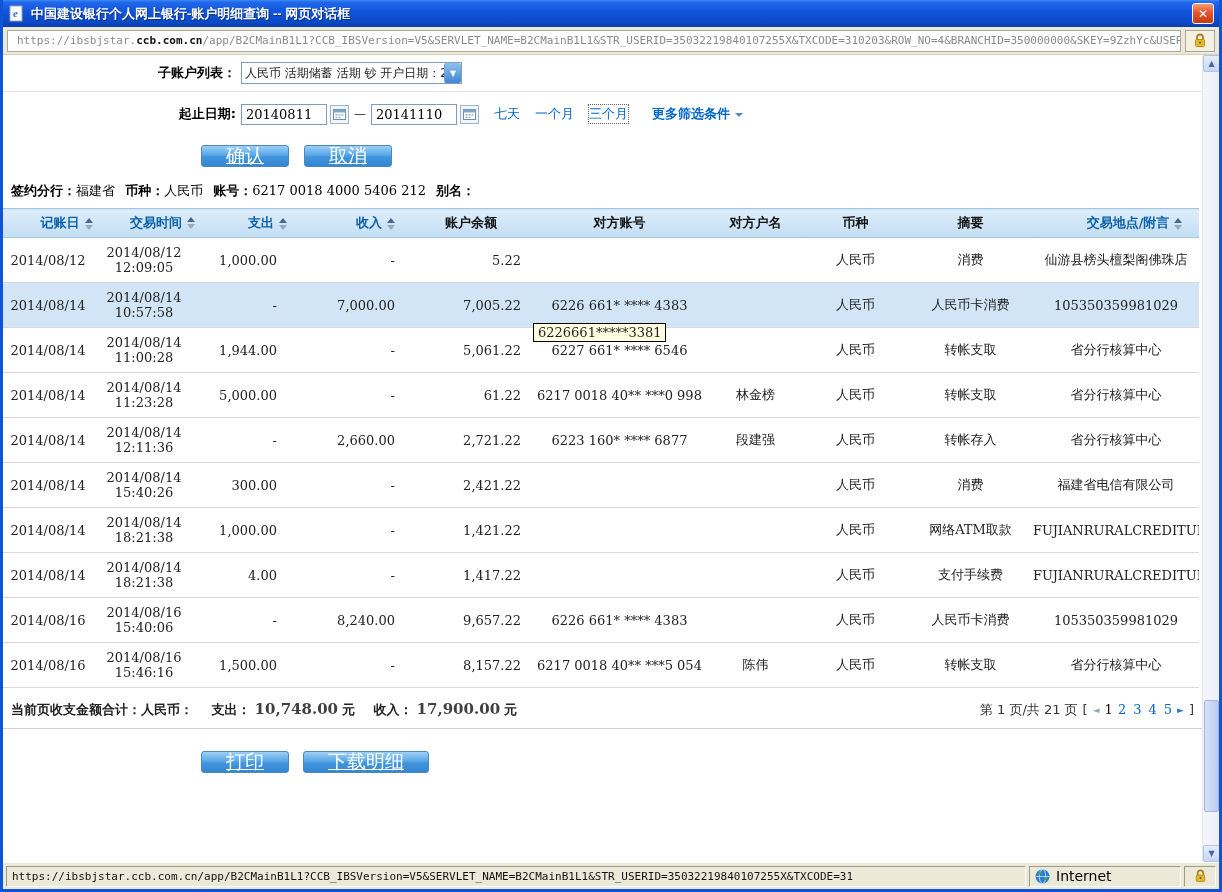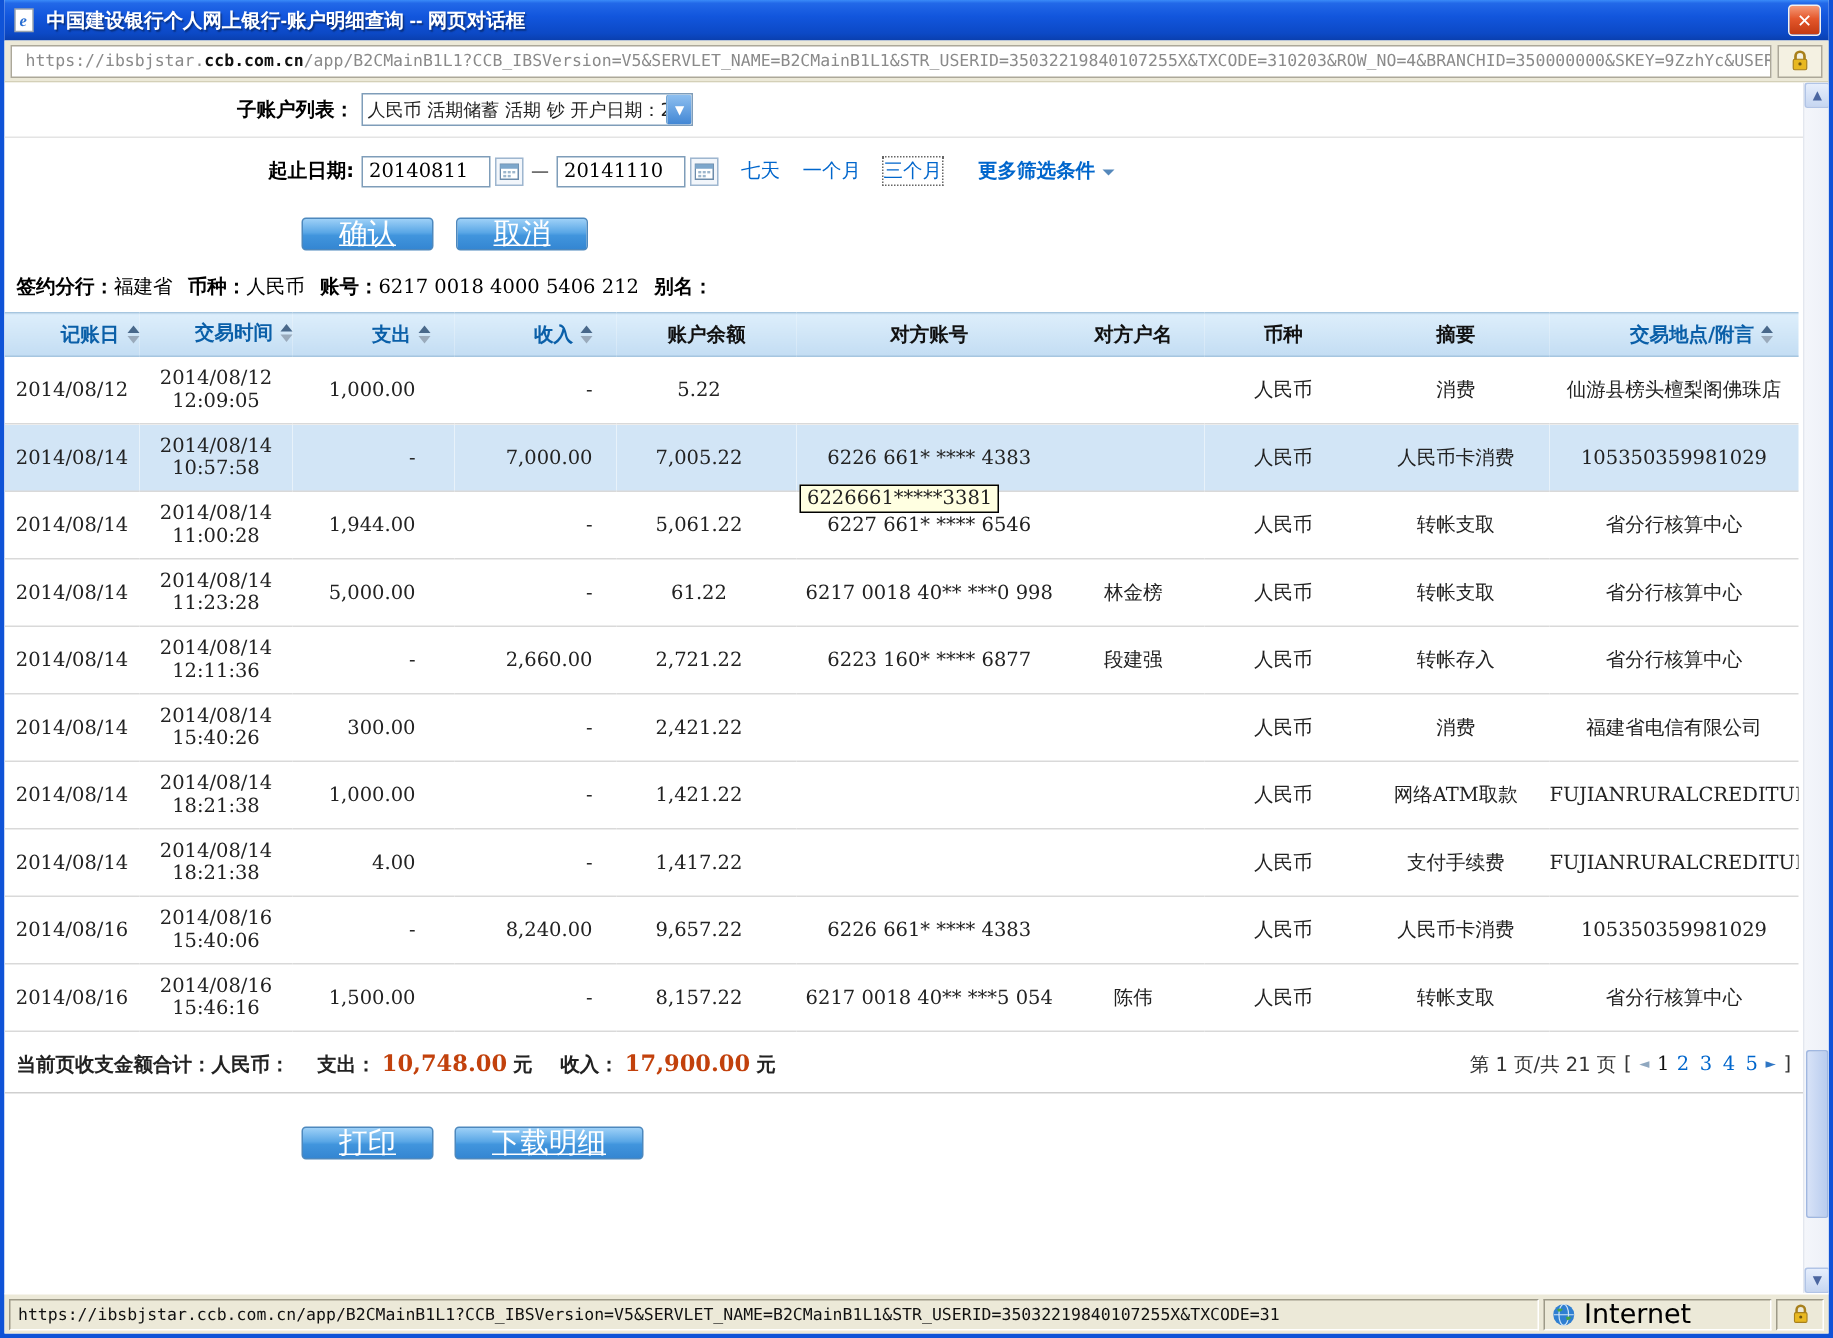--- a/index.html
+++ b/index.html
@@ -77,30 +77,30 @@
     border-bottom:5px solid #49688a; }
   .sd { width:0; height:0; border-left:4px solid transparent; border-right:4px solid transparent;
     border-top:5px solid #9aaabb; }
   table.tx tbody td { height:45px; border-bottom:1px solid #d9d9d9; font:13px "DejaVu Serif",serif;
     color:#222; overflow:hidden; }
   table.tx tbody tr.hl { background:#d2e5f6; }
   td.c0,th.c0 { text-align:center; }
   td.c1,th.c1 { text-align:center; line-height:1.55; }
   td.c2 { text-align:right; padding-right:26px; }
   td.c3 { text-align:right; padding-right:16px; }
-  td.c4 { text-align:center; padding-right:10px; }
+  td.c4 { text-align:right; padding-right:10px; }
   td.c5,td.c6,td.c7,td.c8,td.c9 { text-align:center; }
   td.c9 { font-size:12px; }
 
   
   .sum1 { display:flex; justify-content:space-between; align-items:center; padding:12px 8px 9px 8px;
     border-bottom:1px solid #cfcfcf; }
   .sum-text { font-weight:bold; font-size:13px; color:#222; }
   .sum-text .gap { display:inline-block; width:14px; }
-  .red-amt { color:#c2410c; font:bold 15px "DejaVu Serif",serif; margin:2px 4px; }
+  .red-amt { color:#404040; font:bold 15px "DejaVu Serif",serif; margin:2px 4px; }
   .pager { font-size:13px; color:#333; display:flex; align-items:center; gap:5px; }
   .pg-cur { color:#111; font-family:"DejaVu Serif",serif; }
   .pg-link { color:#0066cc; cursor:pointer; font-family:"DejaVu Serif",serif; }
   .pg-arrow-l { color:#90a8c0; font-size:9px; } .pg-arrow-r { color:#2f76c4; font-size:9px; }
   .sum2 { padding:11px 8px; border-bottom:1px solid #dedede; }
   .action-row { margin-top:22px; padding-left:198px; display:flex; gap:14px; }
 
   
   .tooltip { position:absolute; left:530px; top:268px; background:#ffffe1; border:1px solid #000;
     padding:1px 4px; font:13px "DejaVu Serif",serif; z-index:5; }
@@ -114,21 +114,21 @@
   .vs-up { top:0; } .vs-down { bottom:0; }
   .vs-thumb { position:absolute; left:1px; width:15px; top:645px; height:112px;
     background:linear-gradient(90deg,#d7e2f7,#b9ccee); border:1px solid #a0b7e0; border-radius:2px; }
 
   
   .statusbar { height:27px; flex:0 0 27px; background:#ece9d8; border-top:1px solid #fff;
     display:flex; align-items:center; gap:3px; padding:2px 3px; }
   .sb-field { height:21px; border:1px solid; border-color:#9d9a88 #fff #fff #9d9a88; display:flex;
     align-items:center; padding:0 5px; overflow:hidden; }
   .sb-url { flex:1; font-family:"DejaVu Sans Mono",monospace; font-size:11px; color:#111; white-space:nowrap; }
-  .sb-zone { width:152px; gap:6px; font-size:18px; color:#000; }
+  .sb-zone { width:152px; gap:6px; font-size:14px; color:#000; }
   .sb-lock { width:32px; justify-content:center; }
 </style>
 </head>
 <body>
 
 <div class="window">
 
   <div class="titlebar">
     <svg class="ie-icon" viewBox="0 0 17 17">
       <rect x="2" y="1" width="12" height="15" fill="#fff" stroke="#9aa4b0" stroke-width="1"></rect>

